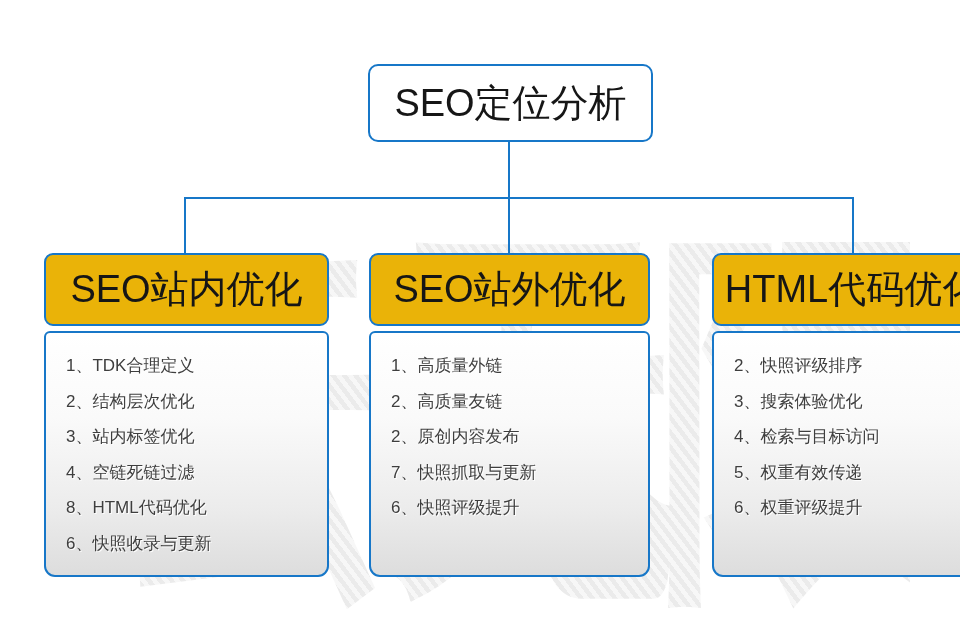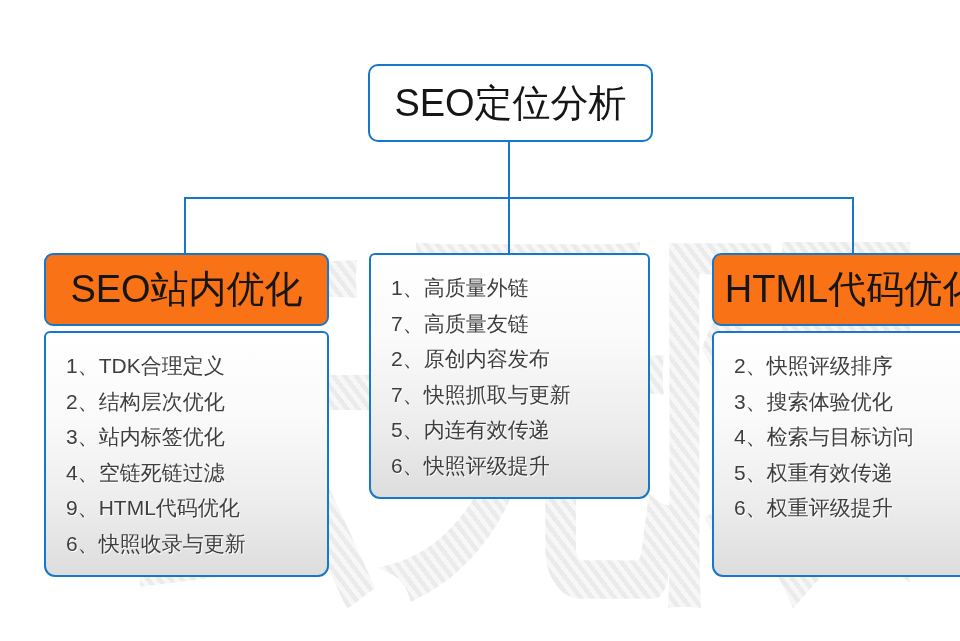--- a/index.html
+++ b/index.html
@@ -75,40 +75,40 @@
     z-index: 2;
   }
   .col-1 { left: 4px;  width: 285px; }
   .col-2 { left: 329px; width: 281px; }
   .col-3 { left: 672px; width: 281px; }
 
   .col-header {
     box-sizing: border-box;
     width: 100%;
     height: 73px;
-    background: #f97316;
+    background: #eab308;
     border: 2px solid var(--accent-blue, #1777c8);
     border-radius: 9px;
     display: flex; align-items: center; justify-content: center;
     margin-bottom: 5px;
   }
 
   .col-body {
     box-sizing: border-box;
     width: 100%;
     height: 246px;
     border: 2px solid var(--accent-blue, #1777c8);
     border-radius: 6px 6px 11px 11px;
     background: linear-gradient(180deg, #ffffff 0%, #fafafa 35%, #ececec 72%, #dddddd 100%);
     padding: 15px 6px 0 20px;
     overflow: hidden;
   }
 
   .col-body .li {
-    font-size: 21px;
+    font-size: 17px;
     line-height: 35.5px;
     color: #3e3e3e;
     text-shadow: 1px 1px 0 rgba(255,255,255,0.95);
     white-space: nowrap;
   }
 </style>
 </head>
 <body>
 
 <div class="canvas">
@@ -127,32 +127,34 @@
 
   <div class="column col-1">
     <div class="col-header">
       <span class="title">SEO站内优化</span>
     </div>
     <div class="col-body">
         <div class="li">1、TDK合理定义</div>
         <div class="li">2、结构层次优化</div>
         <div class="li">3、站内标签优化</div>
         <div class="li">4、空链死链过滤</div>
-        <div class="li">9、HTML代码优化</div>
+        <div class="li">8、HTML代码优化</div>
         <div class="li">6、快照收录与更新</div>
       </div>
   </div>
 
   <div class="column col-2">
+    <div class="col-header">
+      <span class="title">SEO站外优化</span>
+    </div>
     <div class="col-body">
         <div class="li">1、高质量外链</div>
-        <div class="li">7、高质量友链</div>
+        <div class="li">2、高质量友链</div>
         <div class="li">2、原创内容发布</div>
         <div class="li">7、快照抓取与更新</div>
-        <div class="li">5、内连有效传递</div>
         <div class="li">6、快照评级提升</div>
       </div>
   </div>
 
   <div class="column col-3">
     <div class="col-header">
       <span class="title">HTML代码优化</span>
     </div>
     <div class="col-body">
         <div class="li">2、快照评级排序</div>

